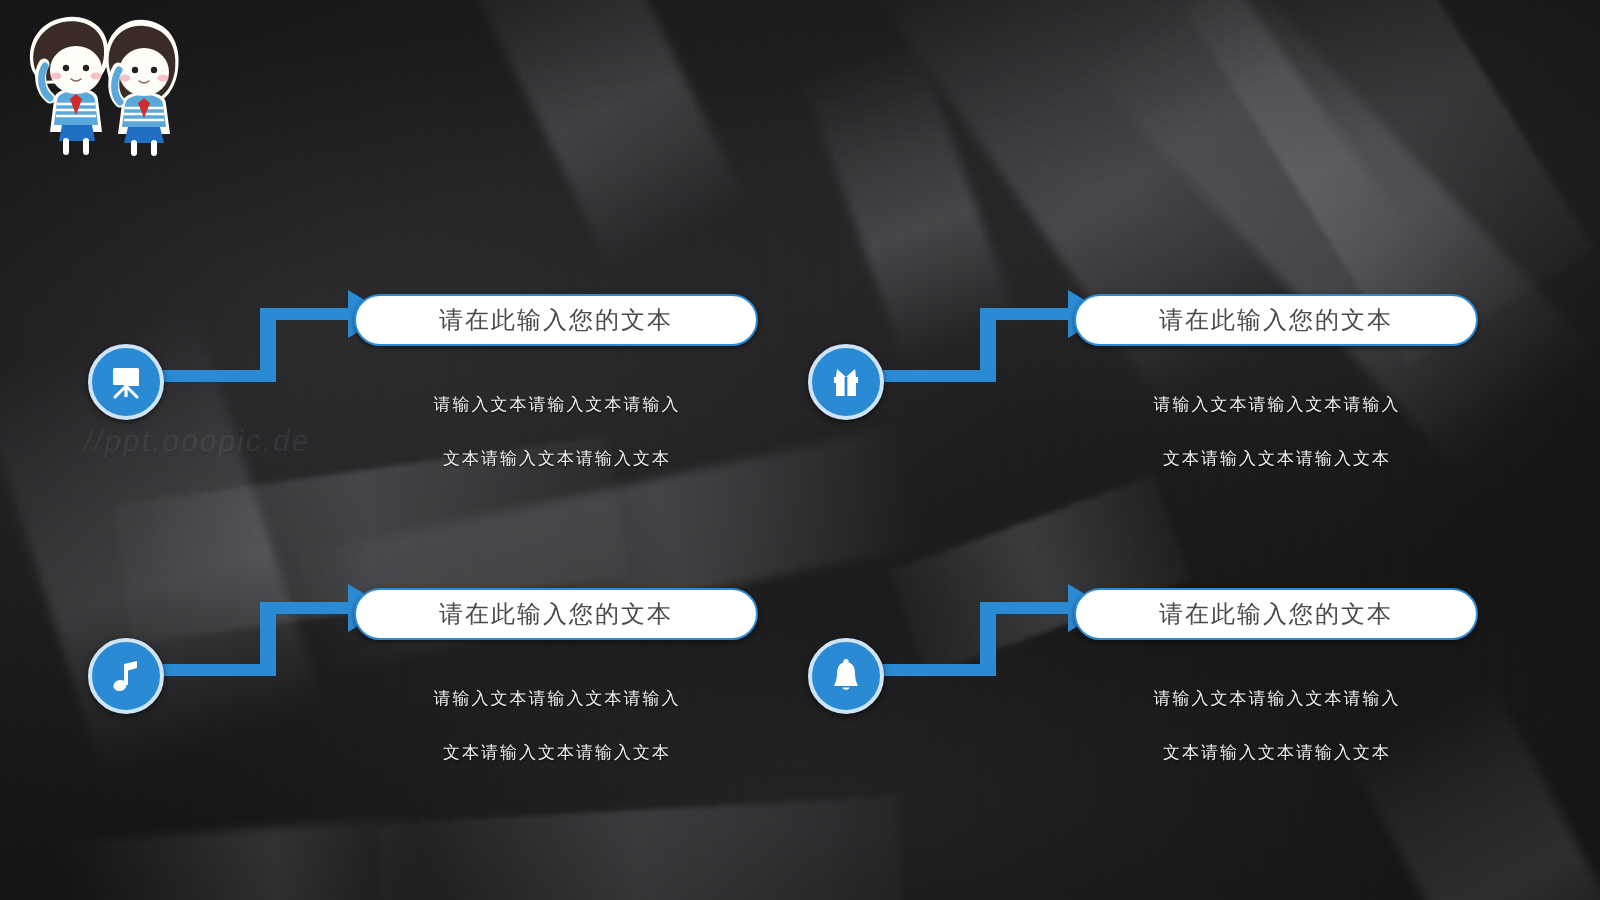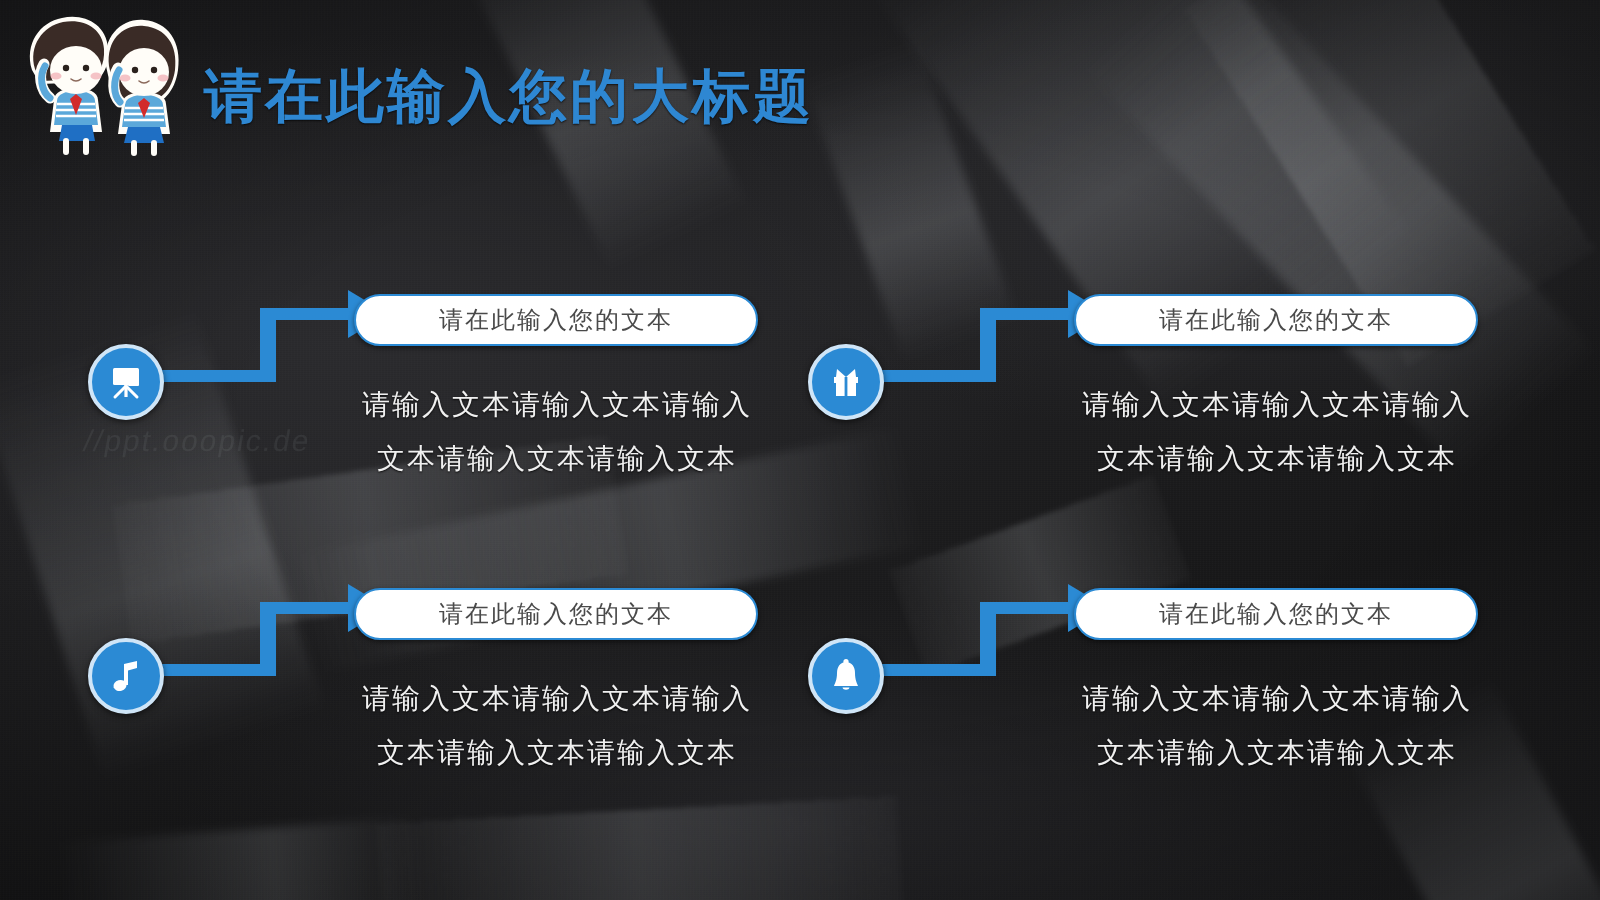--- a/index.html
+++ b/index.html
@@ -96,21 +96,21 @@
   }
   .pill-text {
     font-size:24px; color:#4a4a4a; letter-spacing:2px;
     font-family:"Liberation Sans", sans-serif;
   }
 
   .body-text {
     position:absolute; left:250px; top:100px;
     width:450px;
     text-align:center;
-    font-size:28px; line-height:54px; letter-spacing:2px;
+    font-size:17px; line-height:54px; letter-spacing:2px;
     color:#f0f0f0;
     text-shadow:0 1px 2px rgba(0,0,0,.8);
   }
 
   
   .watermark {
     position:absolute; left:84px; top:424px;
     font-size:30px; letter-spacing:2px;
     color:rgba(190,195,200,.085);
     transform:skewX(-10deg);
@@ -185,21 +185,20 @@
         <ellipse cx="149" cy="70" rx="5.5" ry="3.6" fill="#f3b9bd" opacity=".85"></ellipse>
         <path d="M125 73 q5 4 10 0" stroke="#8c6a5c" stroke-width="1.6" fill="none" stroke-linecap="round"></path>
 
         <path d="M106 94 C98 86 98 70 104 60" stroke="#fffdf8" stroke-width="11" fill="none" stroke-linecap="round"></path>
         <path d="M106 94 C99 87 99 72 105 62" stroke="#5ba8da" stroke-width="7" fill="none" stroke-linecap="round"></path>
 
         <path d="M120 135 v10 M140 135 v10" stroke="#fffdf8" stroke-width="6" stroke-linecap="round"></path>
       </svg>
     </div>
 
-    <div class="page-title">请在此输入您的大标题</div>
   </div>
 
   <div class="block b0">
     <div class="connector">
       <svg viewBox="0 0 260 110" width="260" height="110">
         <path d="M0 86 H108 V24 H196 V6 L236 30 L196 54 V36 H124 V98 H0 Z" fill="#2b8ad4"></path>
       </svg>
     </div>
     <div class="icon-badge">
       <svg viewBox="0 0 40 40">

